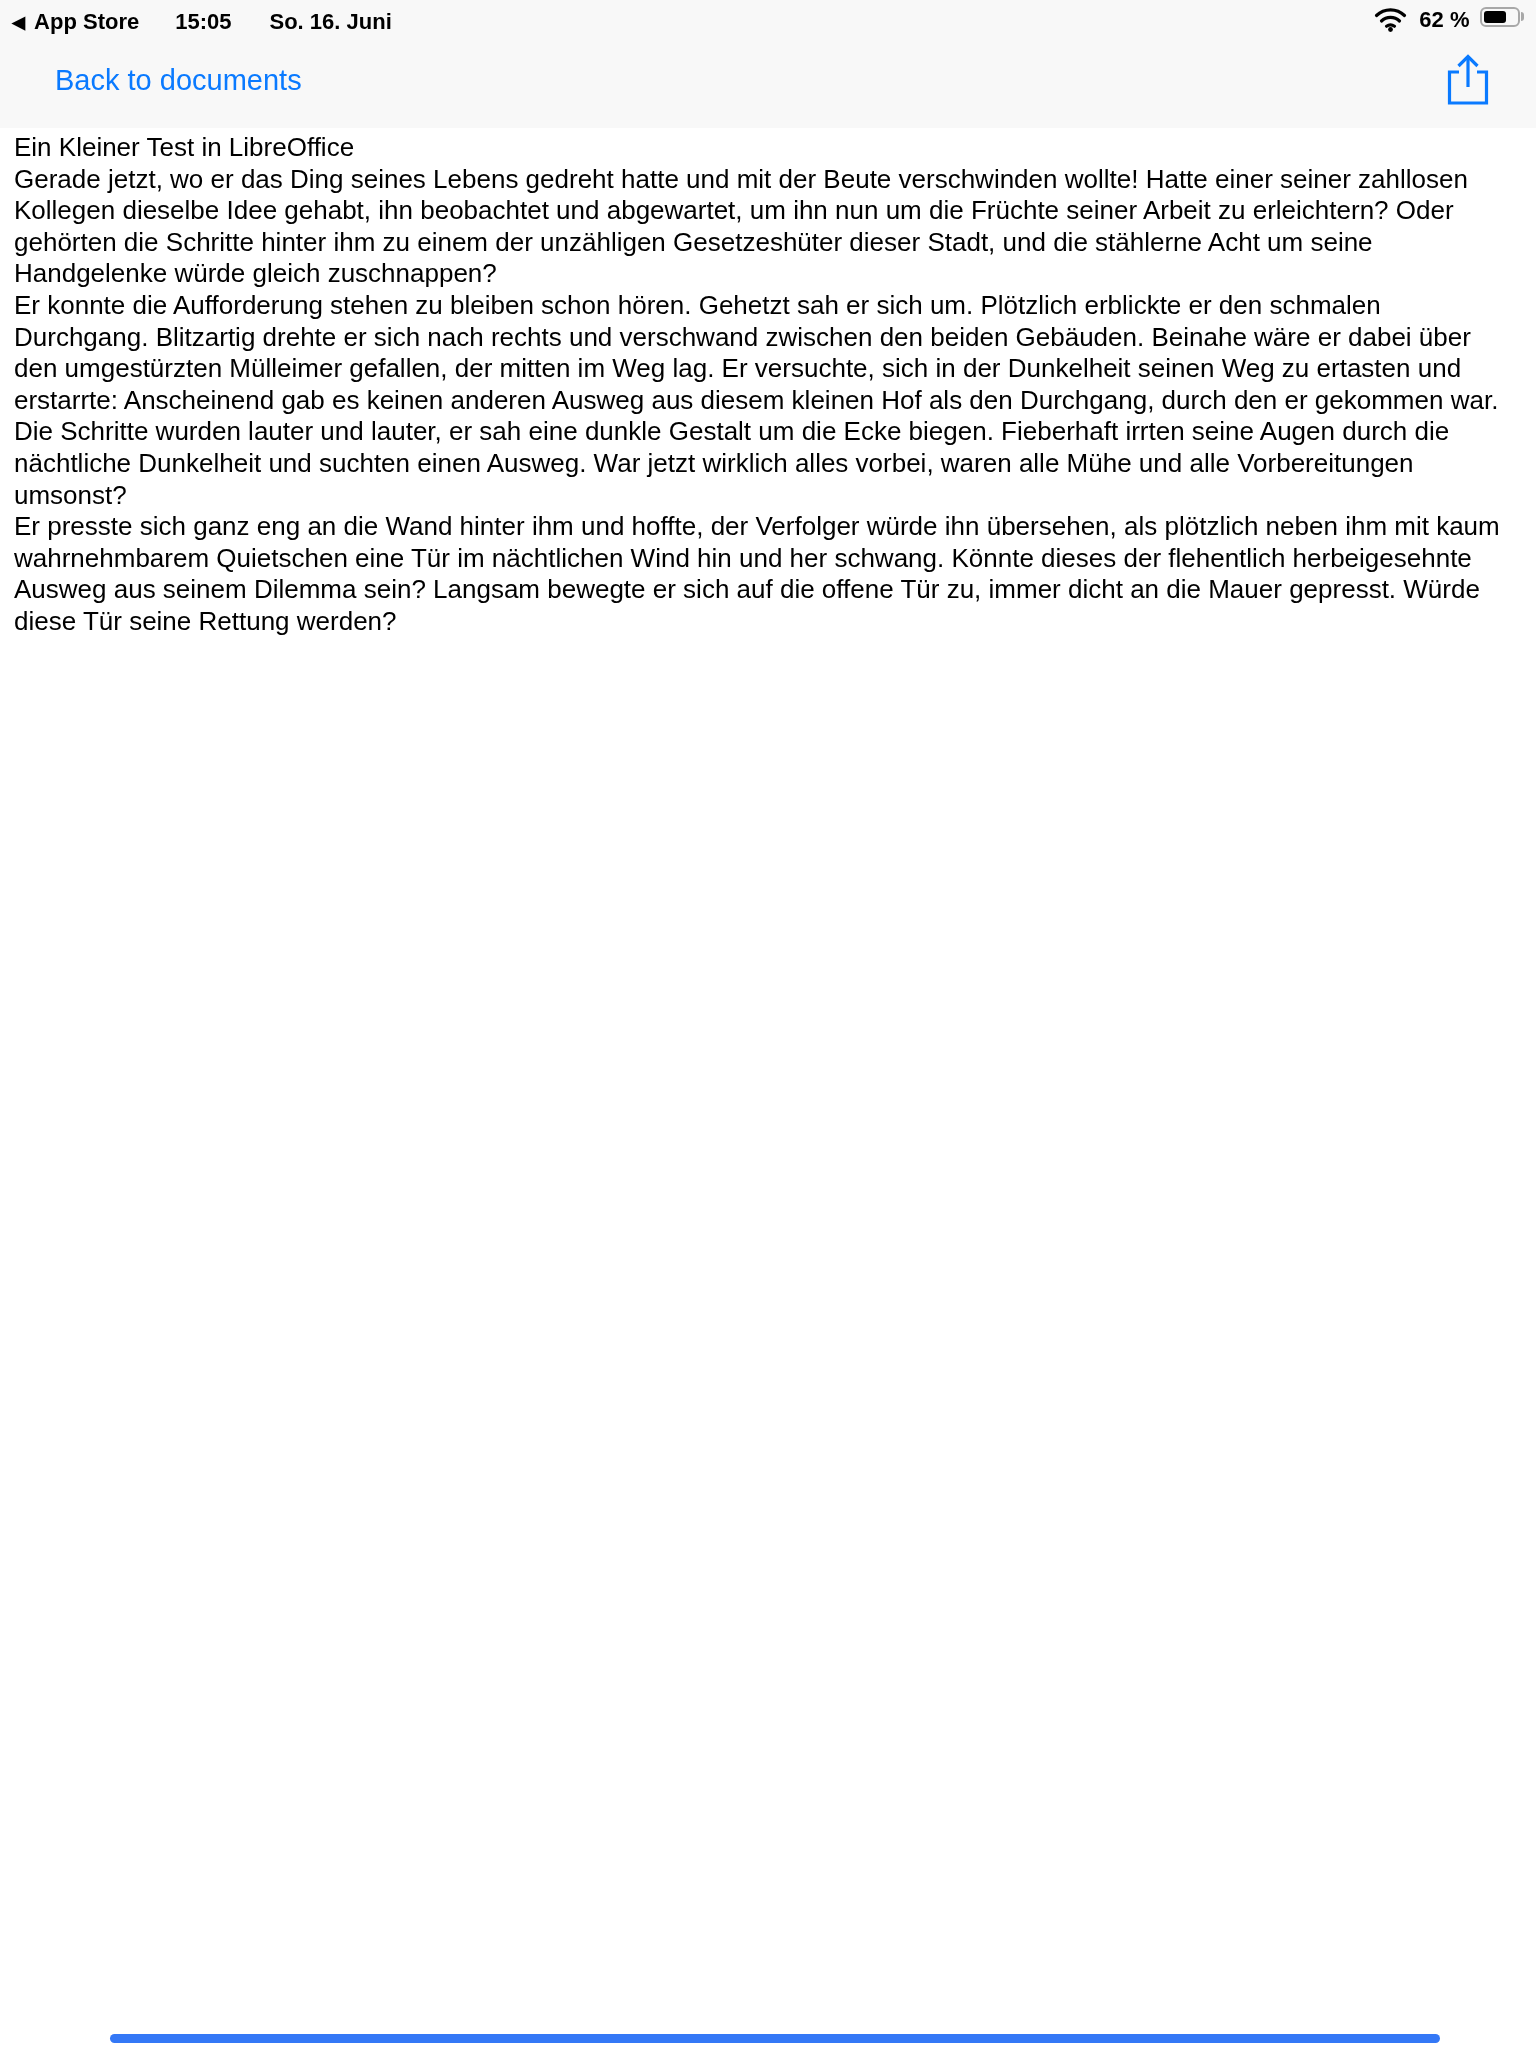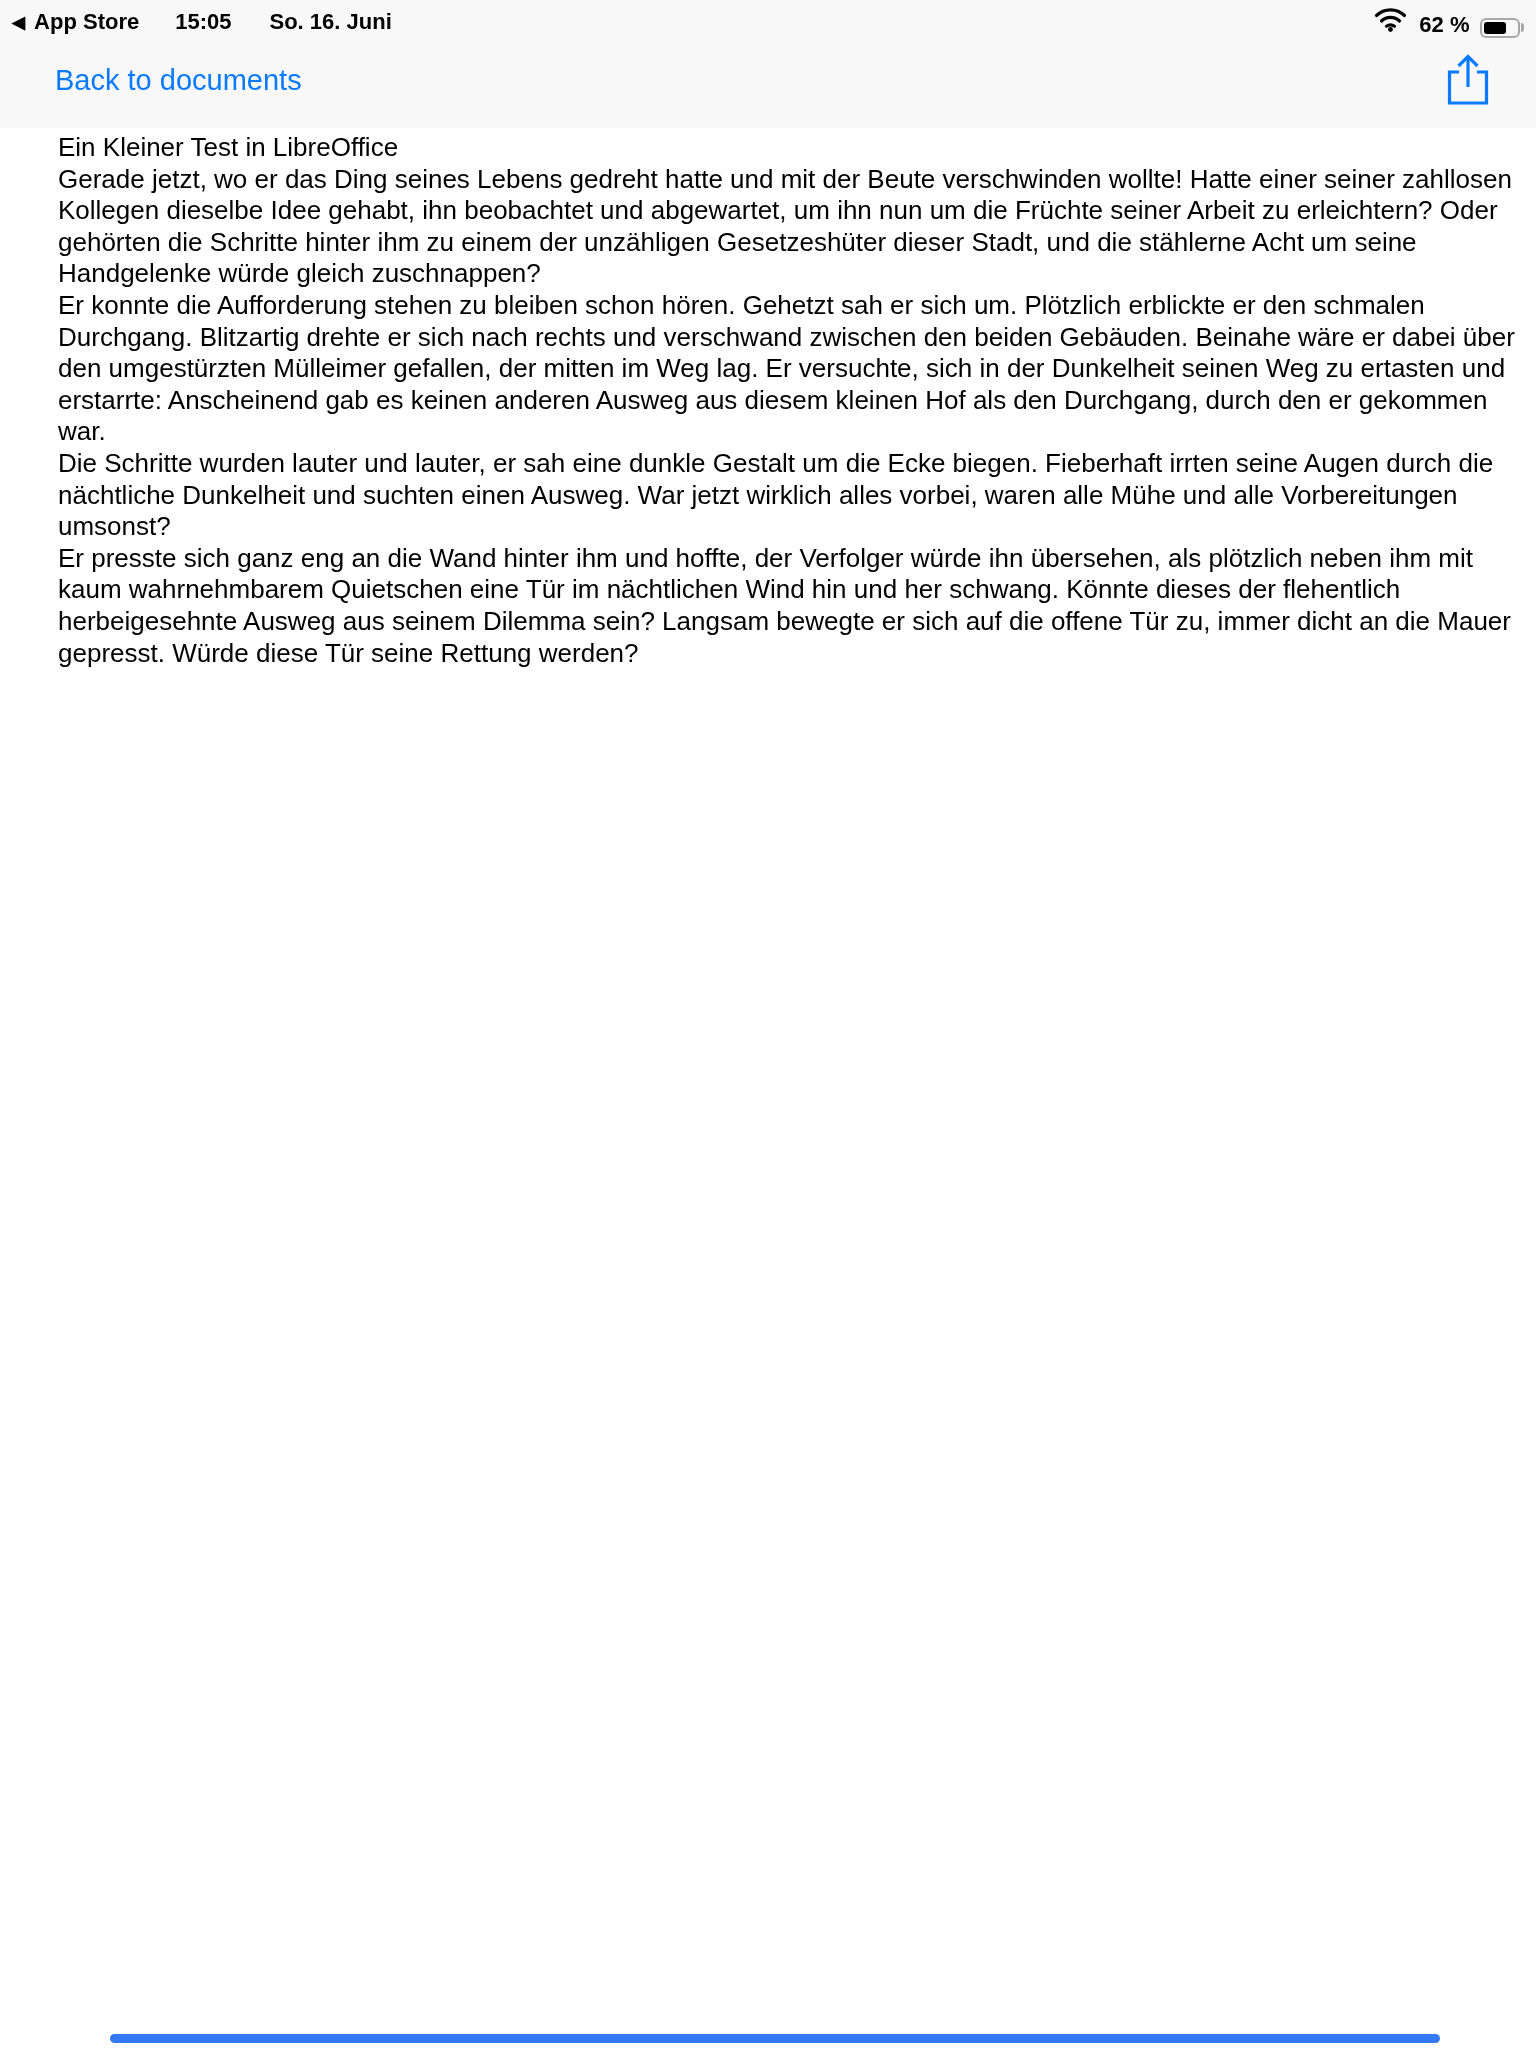--- a/index.html
+++ b/index.html
@@ -17,21 +17,21 @@
   .status-bar {
     position:absolute; top:0; left:0; right:0; height:40px;
     display:flex; align-items:center; justify-content:space-between;
     box-sizing:border-box; padding:4px 12px 0 12px;
     font-size:22px; font-weight:600; color:var(--status-text,#000);
   }
   .status-left { display:flex; align-items:center; }
   .back-triangle { font-size:17px; margin-right:9px; line-height:1; }
   .sb-time { margin-left:36px; }
   .sb-date { margin-left:38px; }
-  .status-right { display:flex; align-items:flex-end; }
+  .status-right { display:flex; align-items:flex-start; }
   .wifi { margin-right:12px; display:block; }
   .battery-pct { margin-right:10px; font-weight:600; }
   .battery-group { display:flex; align-items:center; }
   .battery {
     position:relative; width:40px; height:20px; box-sizing:border-box;
     border:2px solid var(--battery-outline,#a8a8a8); border-radius:6px;
     background:transparent;
   }
   .battery-fill {
     position:absolute; left:2px; top:2px; bottom:2px; width:62%;
@@ -53,21 +53,20 @@
     position:absolute; right:42px; top:12px; width:52px; height:56px;
     cursor:pointer; background:none; border:none; padding:0;
   }
   .share-btn svg { display:block; }
   
   .doc {
     position:absolute; top:128px; left:0; right:0; bottom:0;
     box-sizing:border-box; padding:4px 16px 0 14px;
     font-size:26px; line-height:31.6px; color:var(--text-black,#000);
     overflow:hidden;
-    margin-left:44px;
   }
   .doc p { margin:0; }
   
   .h-scrollbar {
     position:absolute; left:110px; bottom:5px; width:1330px; height:9px;
     border-radius:5px; background:var(--scrollbar-blue,#3478f6);
     cursor:pointer;
   }
 </style>
 </head>

